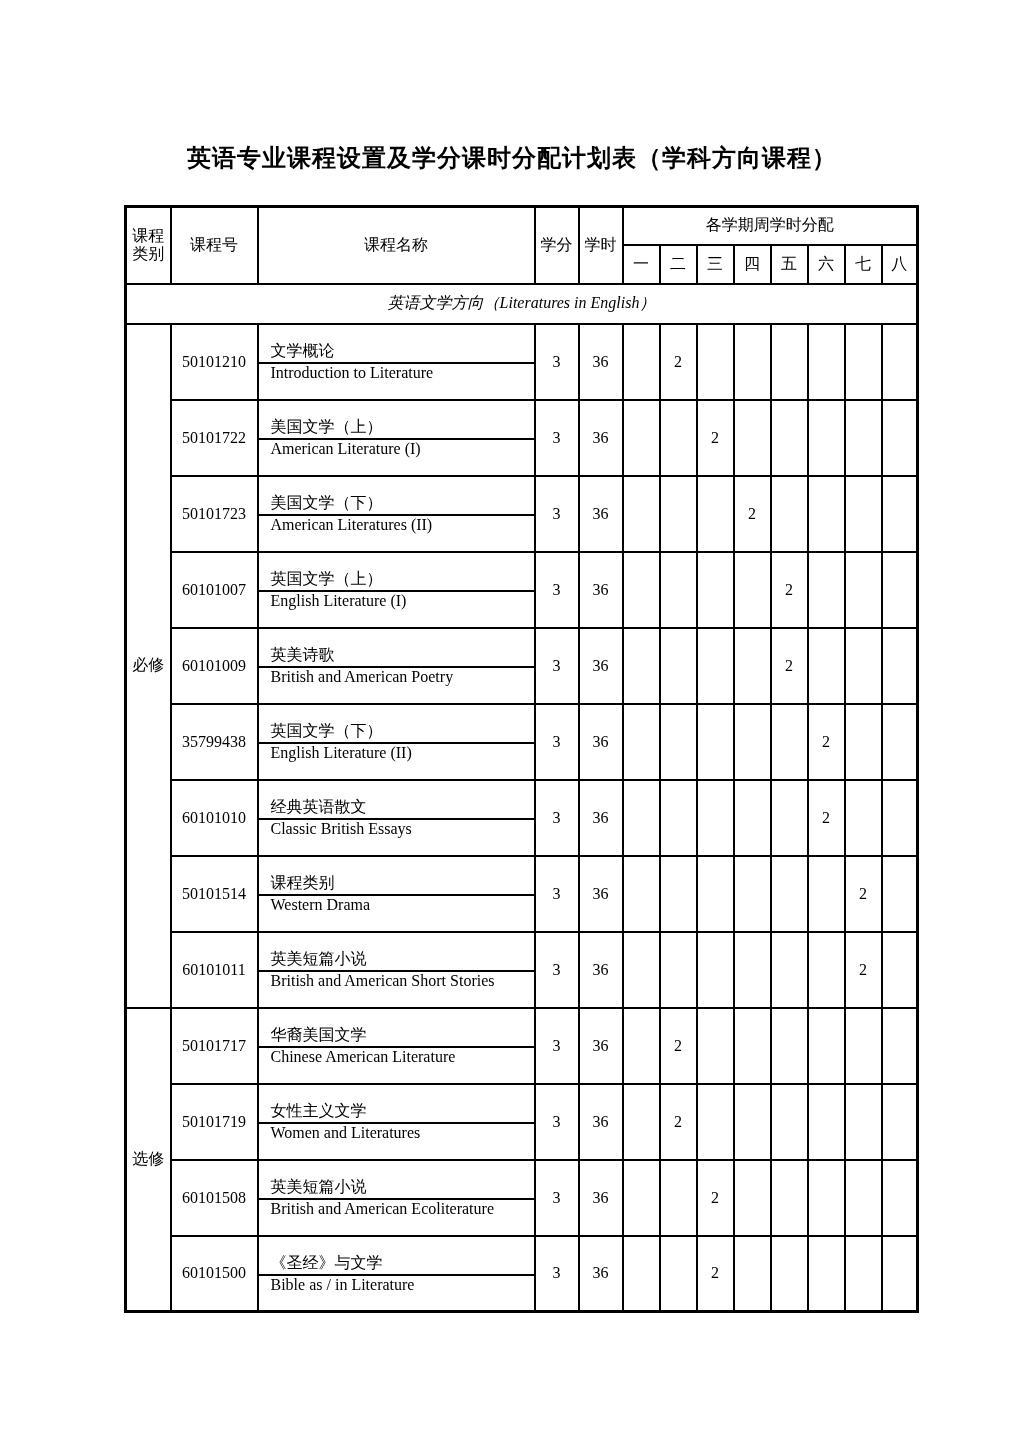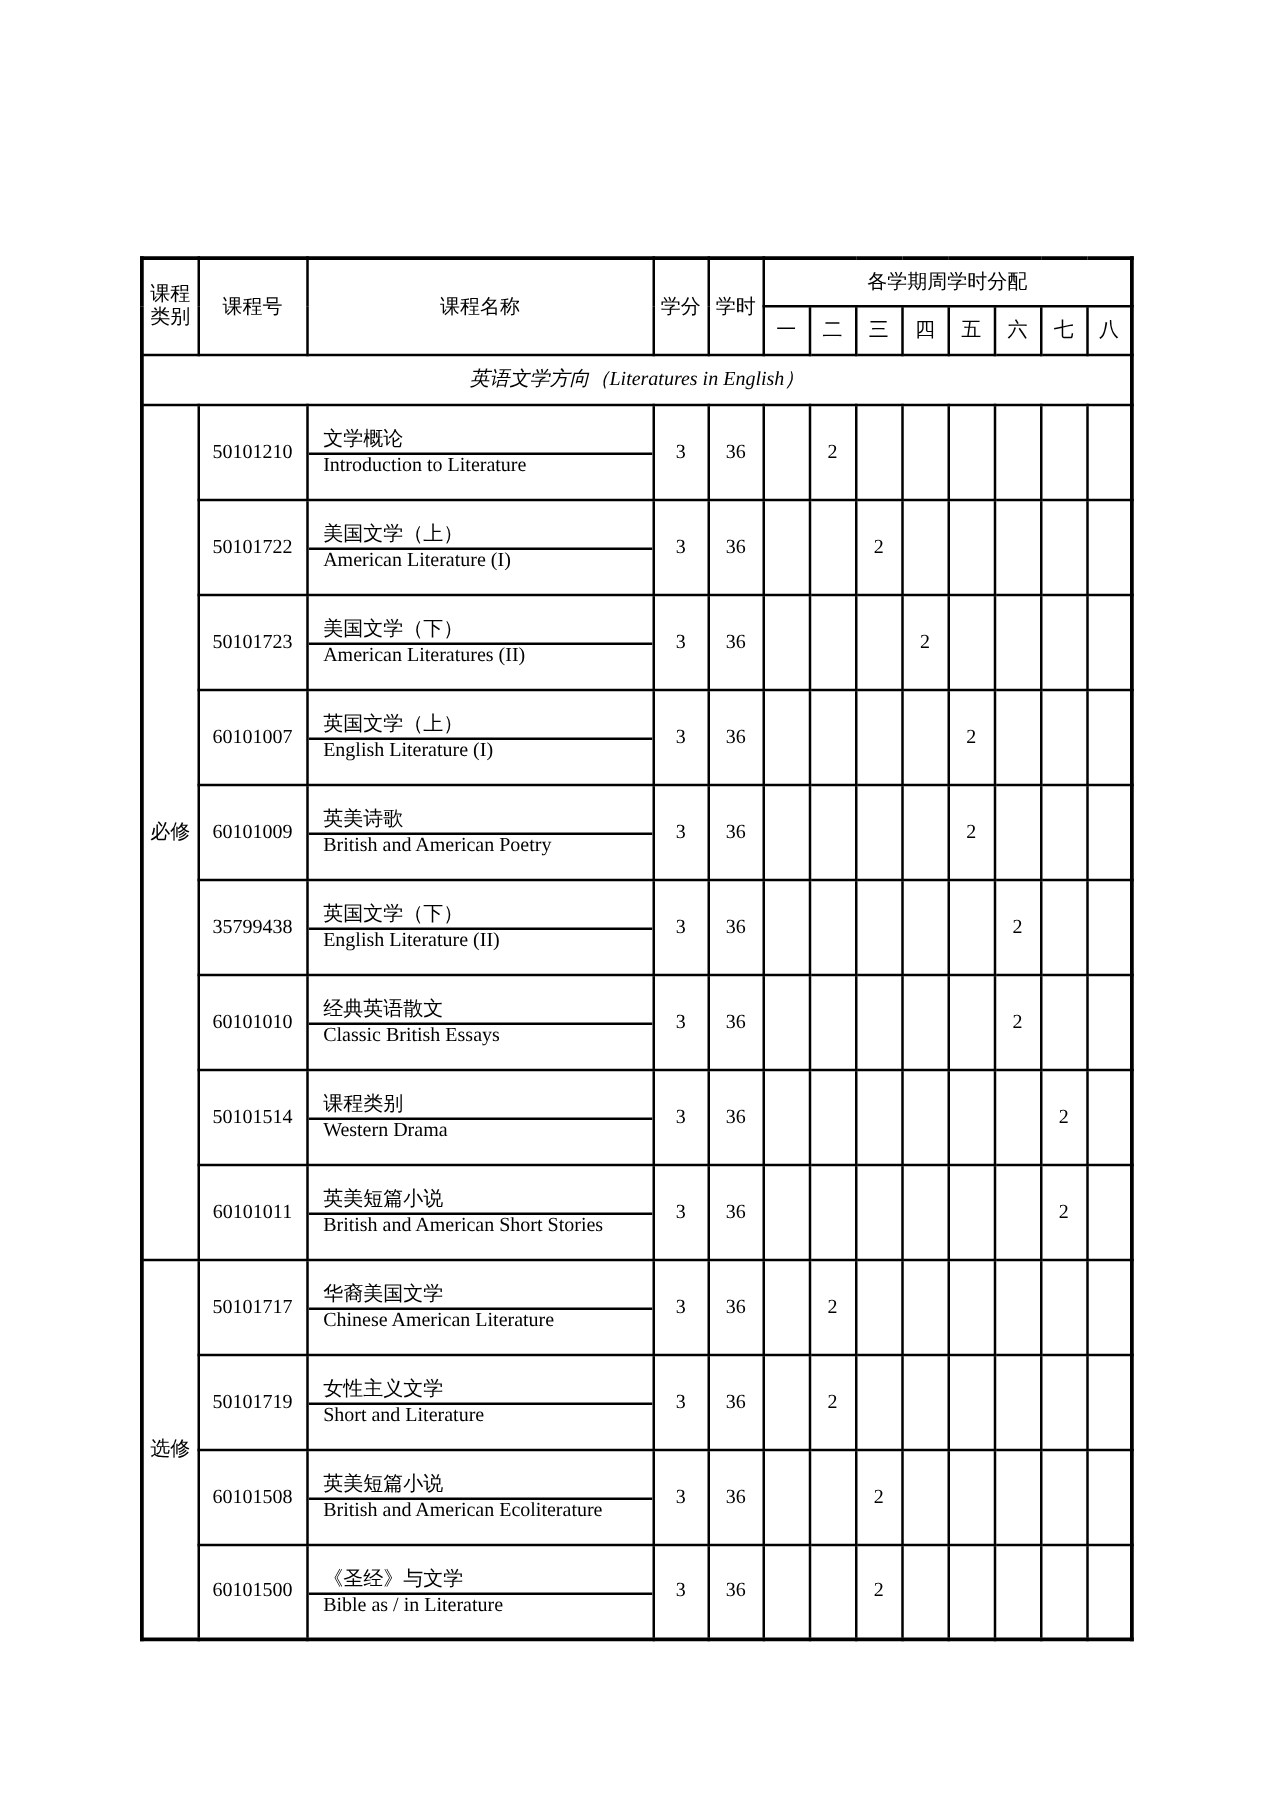--- a/index.html
+++ b/index.html
@@ -24,21 +24,21 @@
     left: 0;
     width: 1024px;
     text-align: center;
     font-size: 24px;
     font-weight: bold;
     letter-spacing: 1px;
   }
   table.course-table {
     position: absolute;
     top: 205px;
-    left: 112px;
+    left: 124px;
     border-collapse: collapse;
     table-layout: fixed;
     width: 791px;
   }
   table.course-table td, table.course-table th {
     border: 2px solid #000;
     padding: 0;
     font-size: 16px;
     font-weight: normal;
     text-align: center;
@@ -80,20 +80,21 @@
     font-size: 16px;
   }
   .name-zh { border-bottom: 2px solid #000; height: 36px; }
   .name-en { height: 38px; text-align: right; }
 </style>
 </head>
 <body>
 
 <div class="page">
 
+  <div class="doc-title">英语专业课程设置及学分课时分配计划表（学科方向课程）</div>
 
   <table class="course-table">
     <colgroup>
       <col style="width:45px">
       <col style="width:87px">
       <col style="width:277px">
       <col style="width:44px">
       <col style="width:44px">
       <col style="width:37px">
         <col style="width:37px">
@@ -329,21 +330,21 @@
       <td></td>
       <td></td>
       <td></td>
     </tr>
 
     <tr class="course-row">
       <td>50101719</td>
       <td class="name-cell">
         <div class="name-split">
           <div class="name-zh">女性主义文学</div>
-          <div class="name-en">Short and Literature</div>
+          <div class="name-en">Women and Literatures</div>
         </div>
       </td>
       <td>3</td>
       <td>36</td>
       <td></td>
       <td>2</td>
       <td></td>
       <td></td>
       <td></td>
       <td></td>

